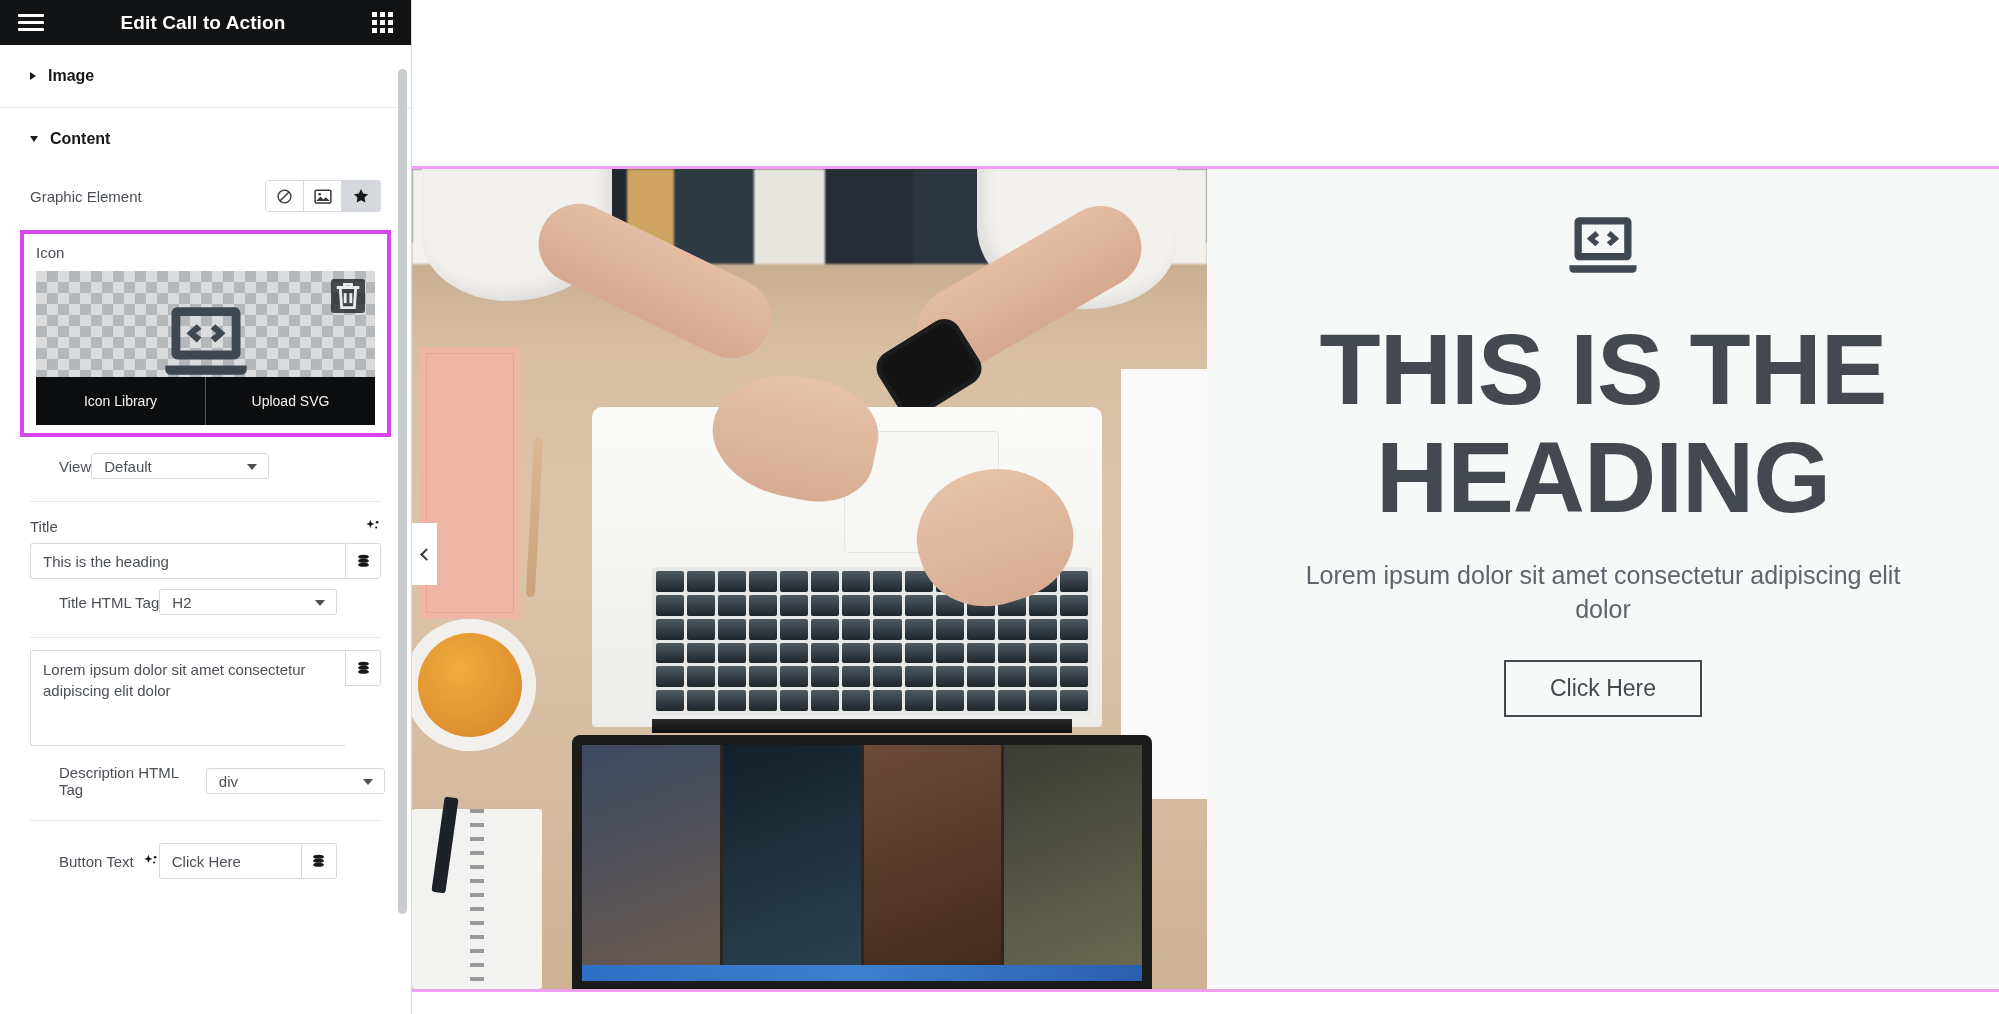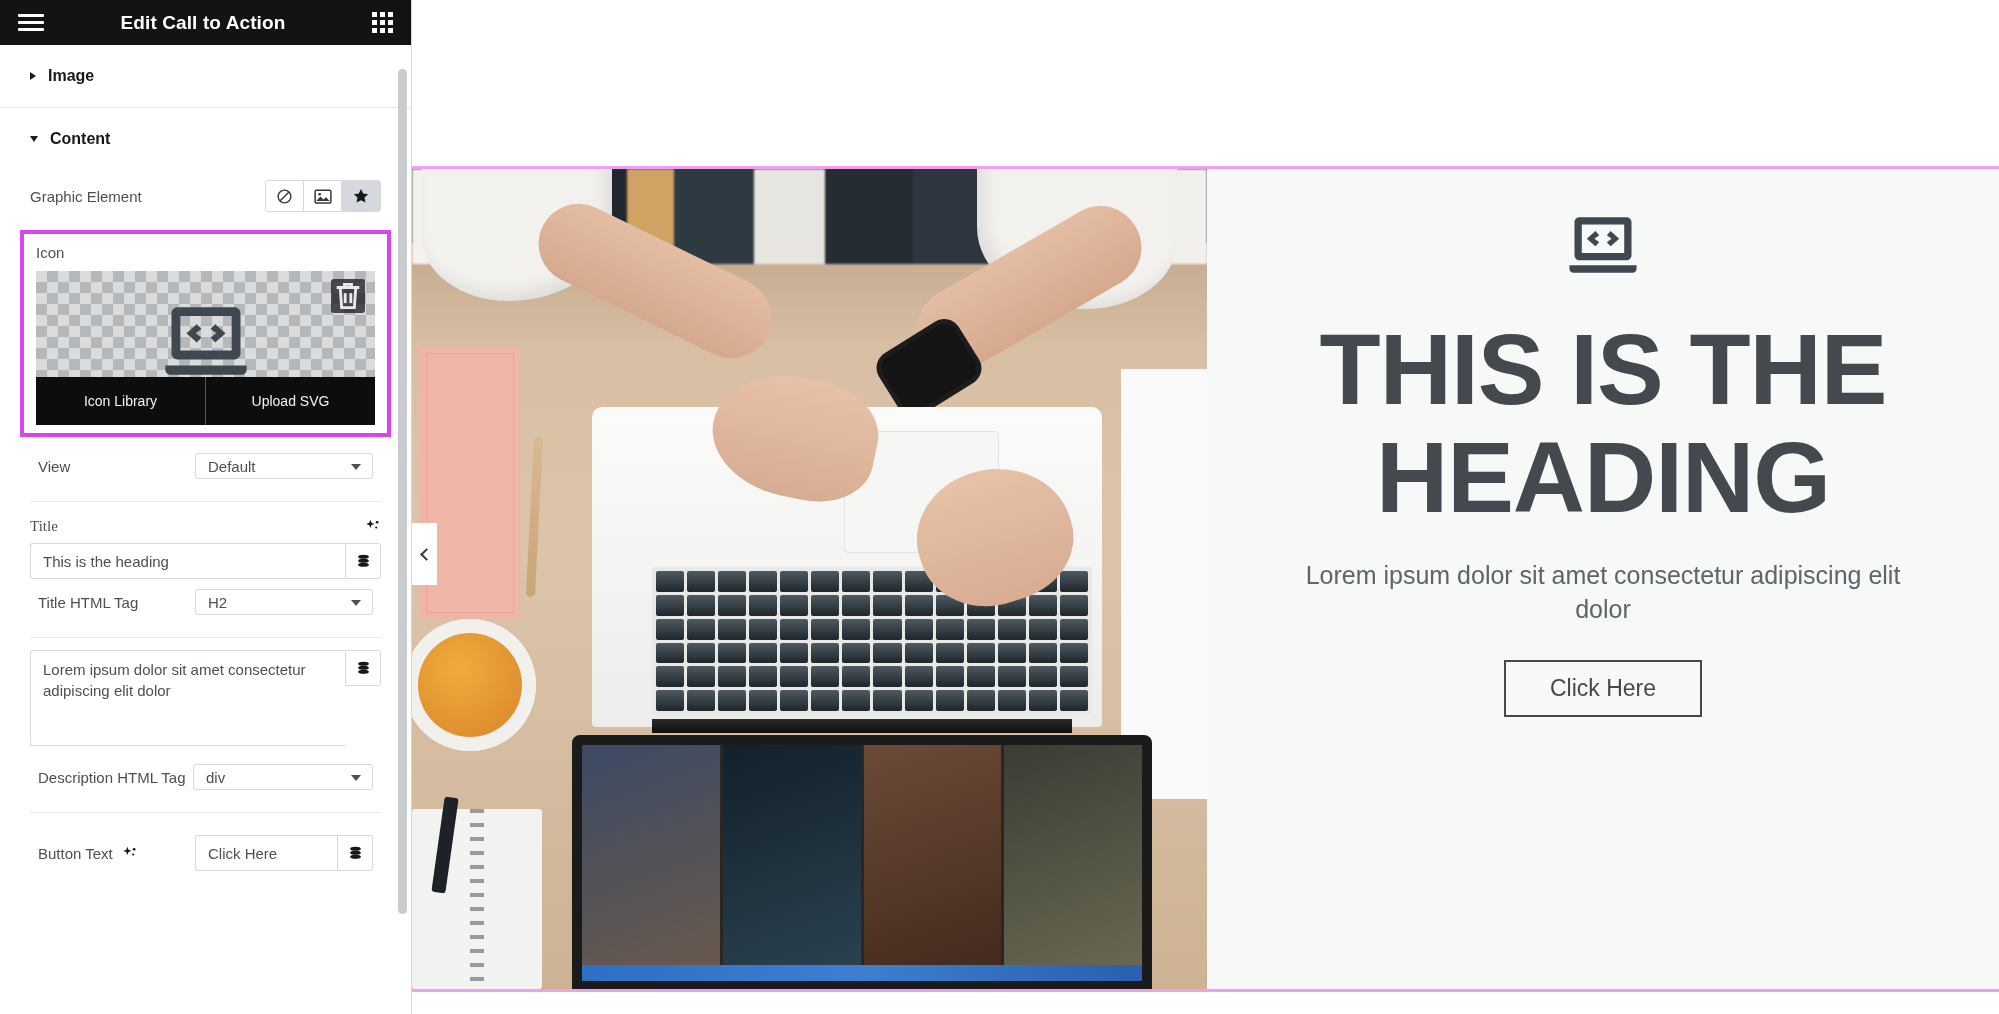--- a/index.html
+++ b/index.html
@@ -160,21 +160,21 @@
     position: absolute; right: 11px; top: 50%; margin-top: -2px;
     width: 0; height: 0;
     border-top: 6px solid #4b5056;
     border-left: 5px solid transparent;
     border-right: 5px solid transparent;
   }
 
   .divider { height: 1px; background: #e6e9ec; margin: 12px 30px; }
 
   .label-row { display: flex; align-items: center; justify-content: space-between; padding: 4px 30px 8px 30px; }
-  .label-row .ctrl-label { font-size: 15px; font-family: Liberation Serif, serif; }
+  .label-row .ctrl-label { font-size: 15px; }
 
   .input-wrap { display: flex; margin: 0 30px; }
   .text-input {
     flex: 1;
     height: 36px;
     border: 1px solid #d5d8dc;
     border-right: none;
     border-radius: 3px 0 0 3px;
     background: #fff;
     font-size: 15px;
@@ -205,21 +205,21 @@
     background: #fff;
     display: flex; align-items: flex-start; justify-content: center;
     padding-top: 9px;
     cursor: pointer;
     align-self: flex-start;
     height: 36px;
   }
   .stack-btn.tall { height: 36px; }
   .sparkle { width: 17px; height: 17px; cursor: pointer; }
 
-  .ctrl-inline { display: flex; align-items: center; justify-content: space-between; padding: 10px 38px; }
+  .ctrl-inline { display: flex; align-items: center; justify-content: flex-start; padding: 10px 26px; margin-left: 33px; }
 
   .scrollbar {
     position: absolute;
     right: 4px; top: 24px;
     width: 9px;
     height: 845px;
     background: #c9ccce;
     border-radius: 5px;
   }
 

